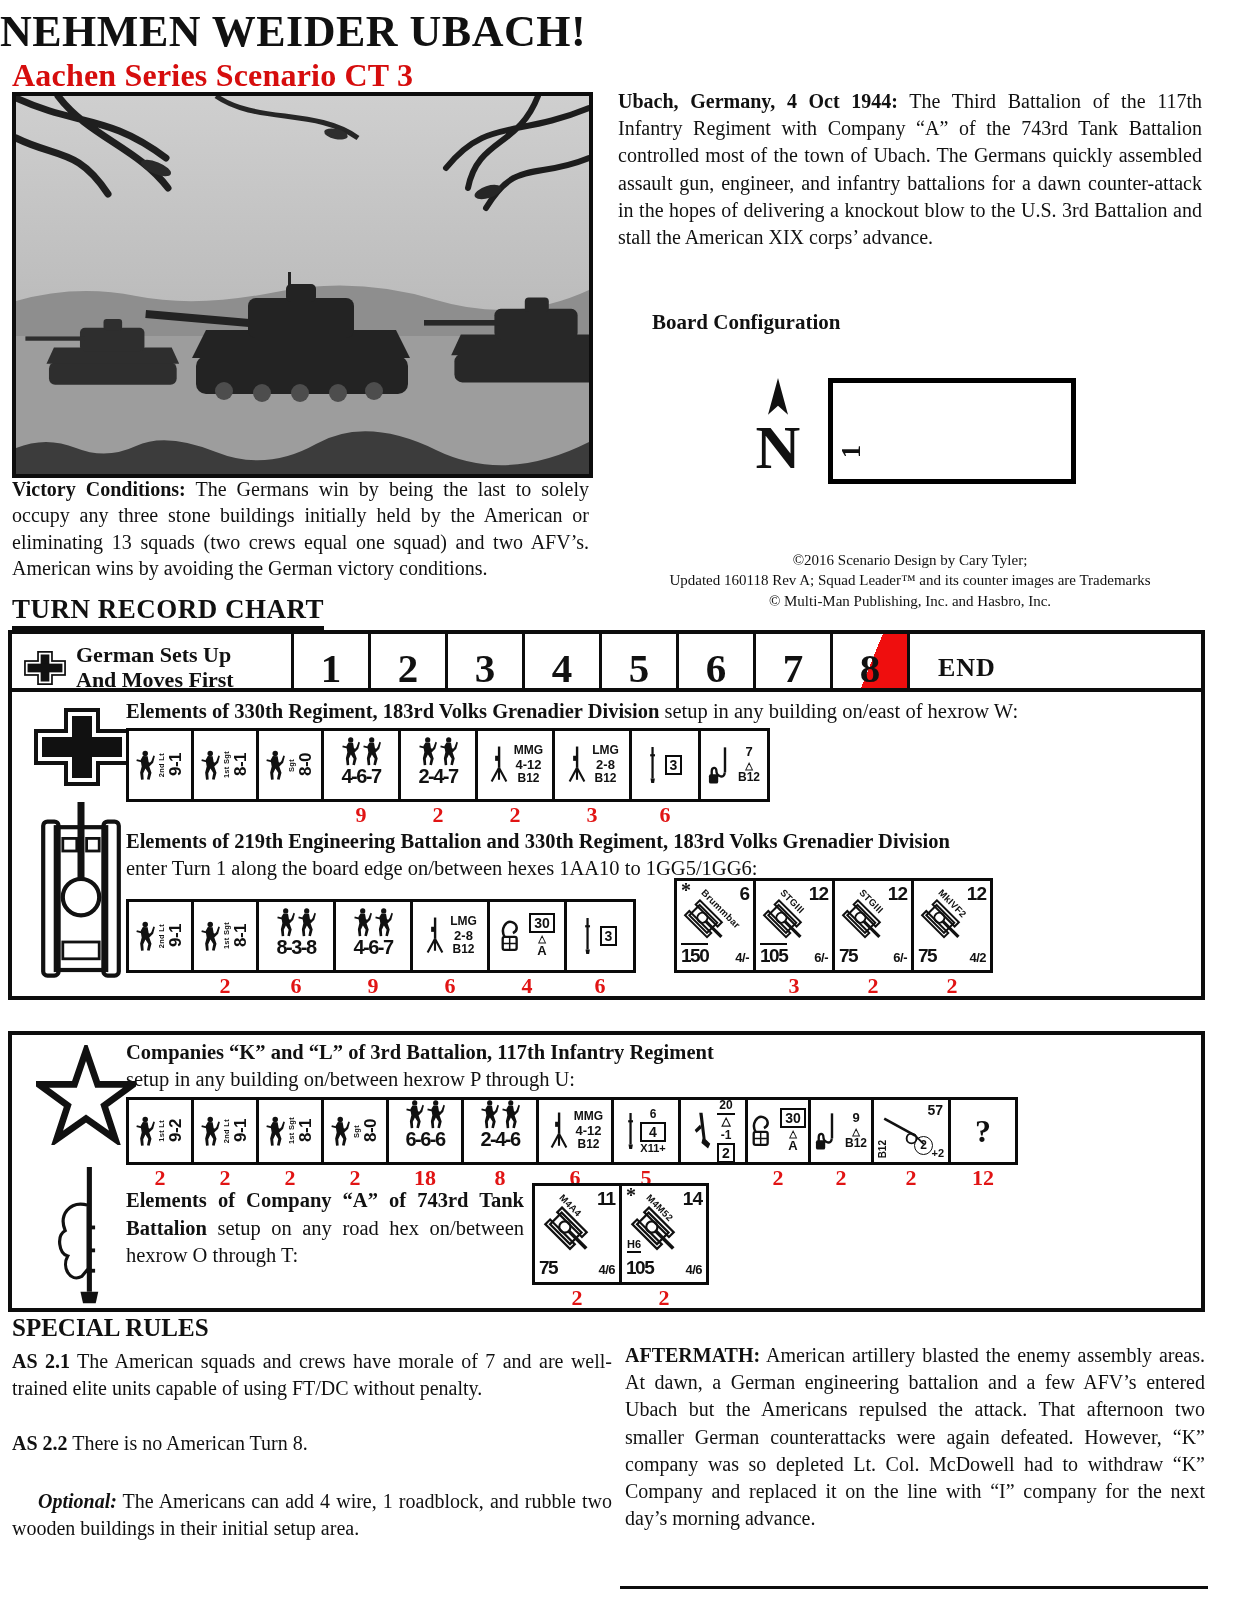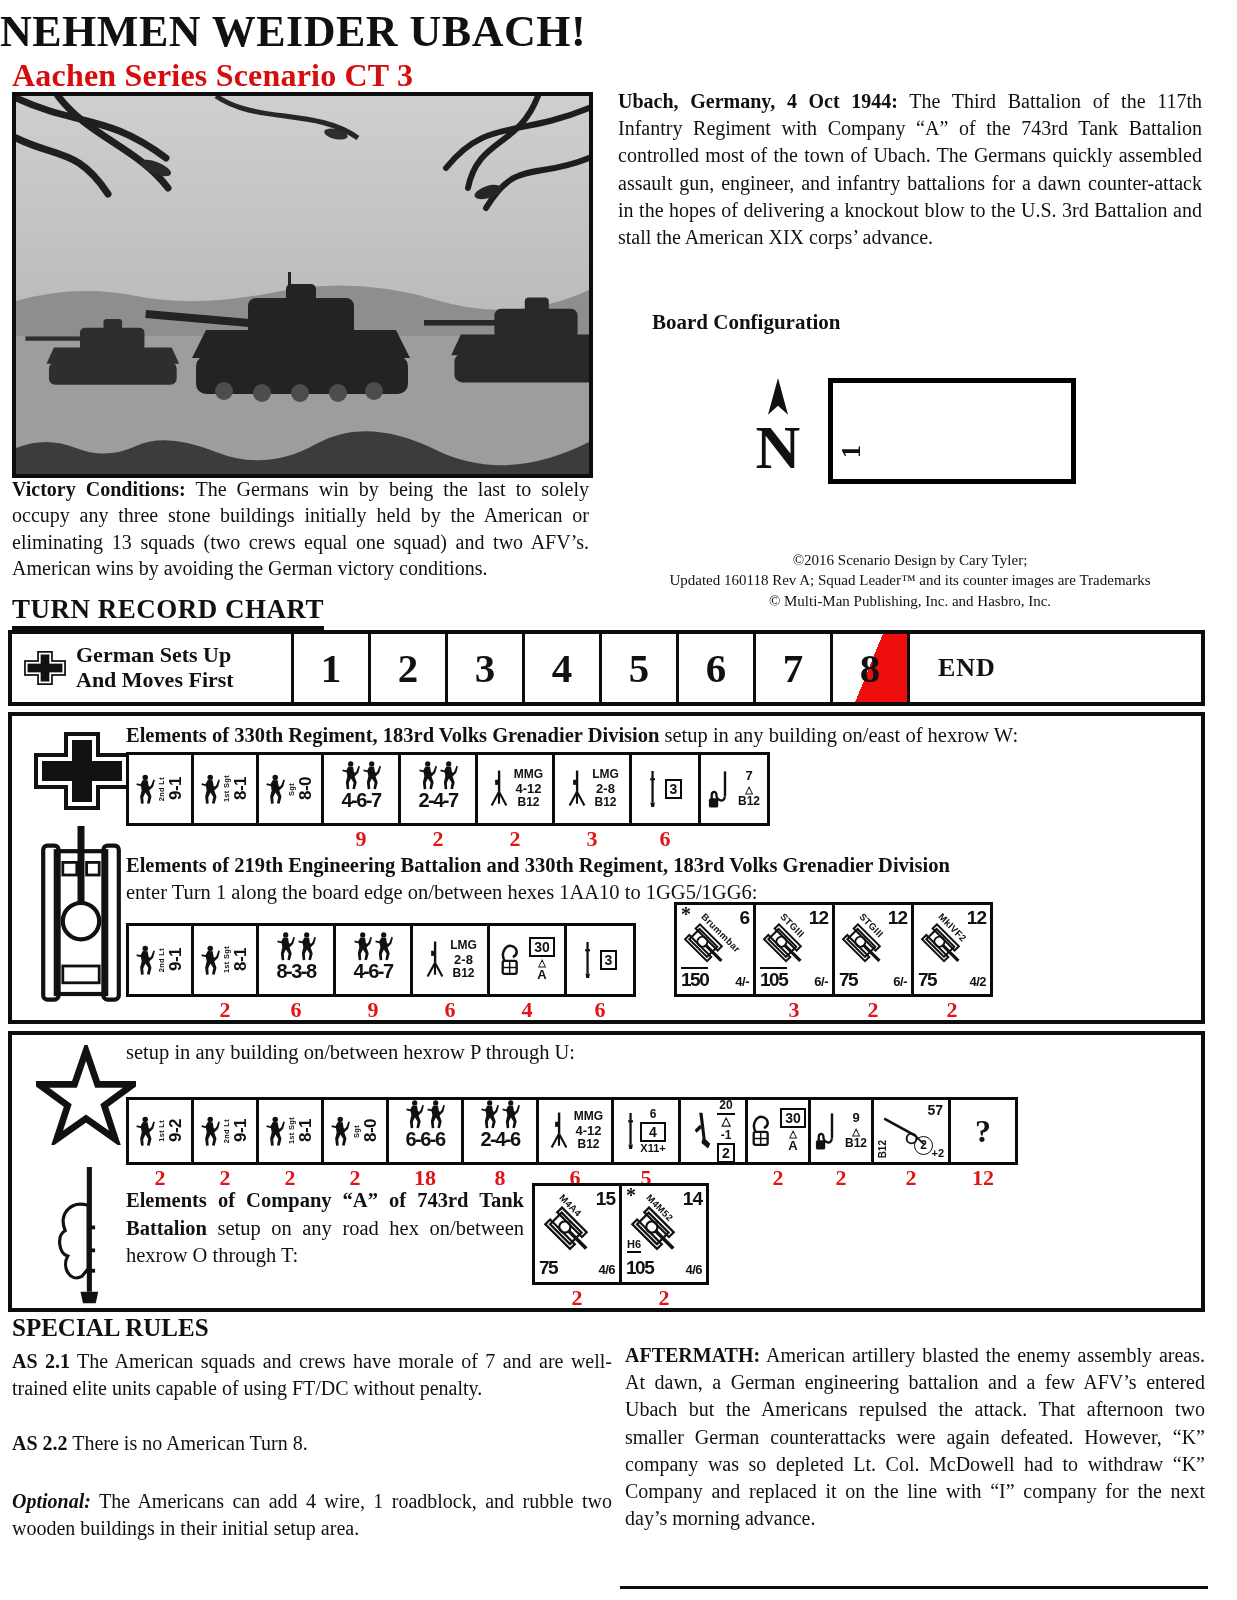--- a/index.html
+++ b/index.html
@@ -38,21 +38,21 @@
             padding-left:12px;box-sizing:border-box;}
   .tc-label svg{width:42px;height:34px;flex:none;}
   .tc-text{font-weight:bold;font-size:22px;line-height:1.12;}
   .tc-num{width:77px;border-right:3px solid #0d0d0d;display:flex;align-items:center;justify-content:center;
           font-weight:bold;font-size:41px;box-sizing:border-box;}
   .tc-8{background:linear-gradient(112deg,#ffffff 49%,#ef0e0e 49%);}
   .tc-end{flex:1;display:flex;align-items:center;padding-left:28px;font-weight:bold;font-size:26px;letter-spacing:1px;}
 
   
   .setupbox{left:8px;width:1197px;border:4px solid #0d0d0d;box-sizing:border-box;background:#fff;}
-  .gbox{top:712px;height:312px;}
+  .gbox{top:688px;height:312px;}
   .abox{top:1031px;height:281px;}
   .sect-h{position:absolute;left:114px;font-size:20.5px;line-height:1.3;width:1070px;}
 
   
   .crow{position:absolute;display:flex;align-items:flex-end;}
   .ccell{display:flex;flex-direction:column;align-items:center;margin-left:-3px;}
   .ccell:first-child{margin-left:0;}
   .cbox{position:relative;background:#fff;border:3px solid #0a0a0a;box-sizing:border-box;
         display:flex;align-items:center;justify-content:center;}
   .cnt{height:27px;font-weight:bold;font-size:22px;color:#e11414;font-family:"Liberation Serif",serif;}
@@ -117,21 +117,21 @@
   .gcross{left:22px;top:16px;width:96px;height:78px;}
   .gtank{left:26px;top:110px;width:86px;height:182px;}
   .astar{left:24px;top:10px;width:100px;height:100px;}
   .ariflehand{left:38px;top:132px;width:66px;height:140px;}
 
   
   .sr-h{top:1314px;left:12px;font-weight:bold;font-size:25px;}
   .sr1{top:1348px;left:12px;width:600px;}
   .sr2{top:1430px;left:12px;width:600px;}
   .sropt{top:1488px;left:12px;width:600px;}
-  .optlead{font-weight:bold;font-style:italic;}
+  .optlead{font-weight:bold;font-style:italic;margin-left:26px;}
   .aftermath{top:1342px;left:625px;width:580px;}
   .bottomrule{top:1586px;left:620px;width:588px;border-top:3px solid #0d0d0d;height:0;}
 </style>
 </head>
 <body>
 
 <svg width="0" height="0" style="position:absolute" aria-hidden="true">
   <defs>
     <symbol id="sym-soldier" viewBox="0 0 20 28">
       <circle cx="10.2" cy="3" r="2.5" fill="#111"></circle>
@@ -590,20 +590,21 @@
 
   <div class="abs setupbox abox">
     <svg class="abs astar">
         <use href="#sym-star"></use>
       </svg>
     <svg class="abs ariflehand">
         <use href="#sym-riflehand"></use>
       </svg>
 
     <div class="sect-h" style="top:4px;">
+      <div class="lead">Companies “K” and “L” of 3rd Battalion, 117th Infantry Regiment</div>
       <div>setup in any building on/between hexrow P through U:</div>
     </div>
 
     <div class="crow" style="left:114px;top:62px;">
       <div class="ccell">
         <div class="cbox c-leader h68">
           <svg>
               <use href="#sym-soldier"></use>
             </svg>
           <div class="vcol">
@@ -769,21 +770,21 @@
         </div>
           <div class="cnt">12</div>
       </div>
     </div>
 
     <div class="sect-h para" style="top:152px;width:398px;line-height:1.35;"><span class="lead">Elements of Company “A” of 743rd Tank Battalion</span><span> setup on any road hex on/between hexrow O through T:</span></div>
 
     <div class="crow" style="left:520px;top:148px;">
       <div class="ccell">
         <div class="cbox c-tank">
-          <span class="afv-top">15</span>
+          <span class="afv-top">11</span>
           <svg class="afv-art">
               <use href="#sym-tankdiag"></use>
             </svg>
           <span class="afv-name">M4A4</span>
           <span class="afv-gun">75</span>
           <span class="afv-mp">4/6</span>
         </div>
           <div class="cnt">2</div>
       </div>
       <div class="ccell">

